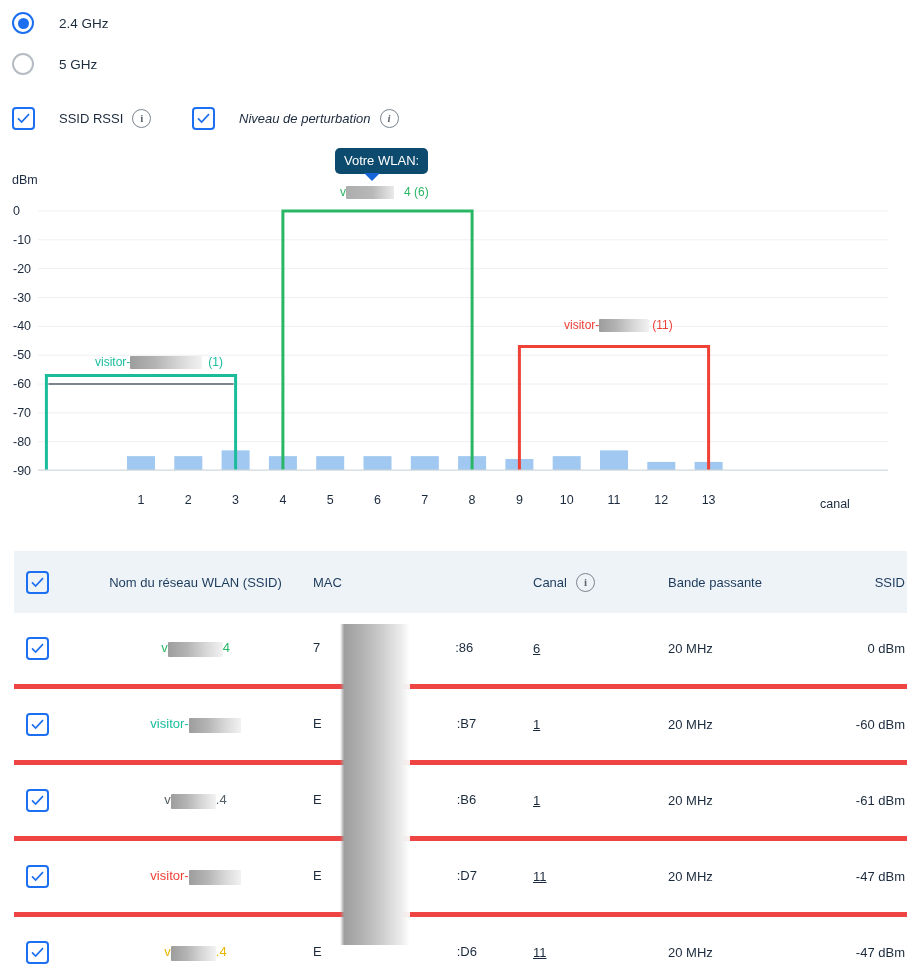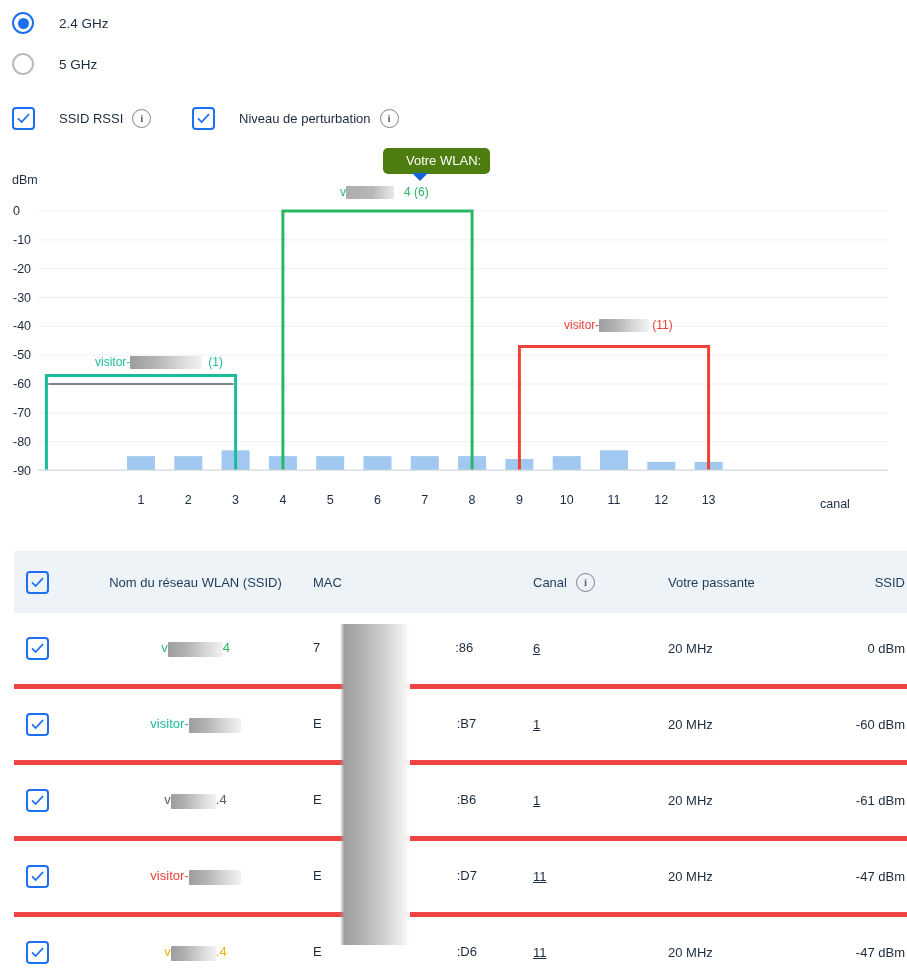--- a/index.html
+++ b/index.html
@@ -38,21 +38,21 @@
   .radio-label {
     margin-left: 25px;
     font-size: 13.5px;
     color: #1b2a3d;
     white-space: nowrap;
   }
 
   
   .opt-row { position: absolute; top: 107px; display: flex; align-items: center; }
   .opt-ssid { left: 12px; }
-  .opt-noise { left: 192px; }
+  .opt-noise { left: 192px; font-style: italic; }
   .cbx {
     width: 23px; height: 23px;
     border: 2px solid #1d6ff2;
     border-radius: 4px;
     box-sizing: border-box;
     display: flex; align-items: center; justify-content: center;
     flex: 0 0 auto;
     cursor: pointer;
   }
   .cbx svg { display:block; }
@@ -82,28 +82,27 @@
   #chart-area {
     position: absolute;
     left: 0; top: 145px;
     width: 907px; height: 385px;
   }
   #chart-svg { display: block; }
 
   .tooltip-box {
     position: absolute;
     left: 335px; top: 148px;
-    background: #4d7c0f;
+    background: #0c4a6e;
     color: #ffffff;
     font-size: 13px;
-    padding: 5px 9px 6px 23px;
+    padding: 5px 9px 6px 9px;
     border-radius: 5px;
     white-space: nowrap;
     z-index: 5;
-    margin-left: 48px;
   }
   .tooltip-box:after {
     content: "";
     position: absolute;
     left: 29px; bottom: -7px;
     border-left: 8px solid transparent;
     border-right: 8px solid transparent;
     border-top: 8px solid #1565d8;
   }
 
@@ -324,21 +323,21 @@
       <th class="c-mac">
         <span>MAC</span>
       </th>
       <th class="c-canal">
         <span class="th-inner">
           <span>Canal</span>
           <span class="info-ico">i</span>
         </span>
       </th>
       <th class="c-band">
-        <span>Votre passante</span>
+        <span>Bande passante</span>
       </th>
       <th class="c-rssi">
         <span>SSID</span>
       </th>
     </tr>
   </thead>
   <tbody id="table-body">
       <tr>
         <td class="c-check">
           <span class="cbx">

